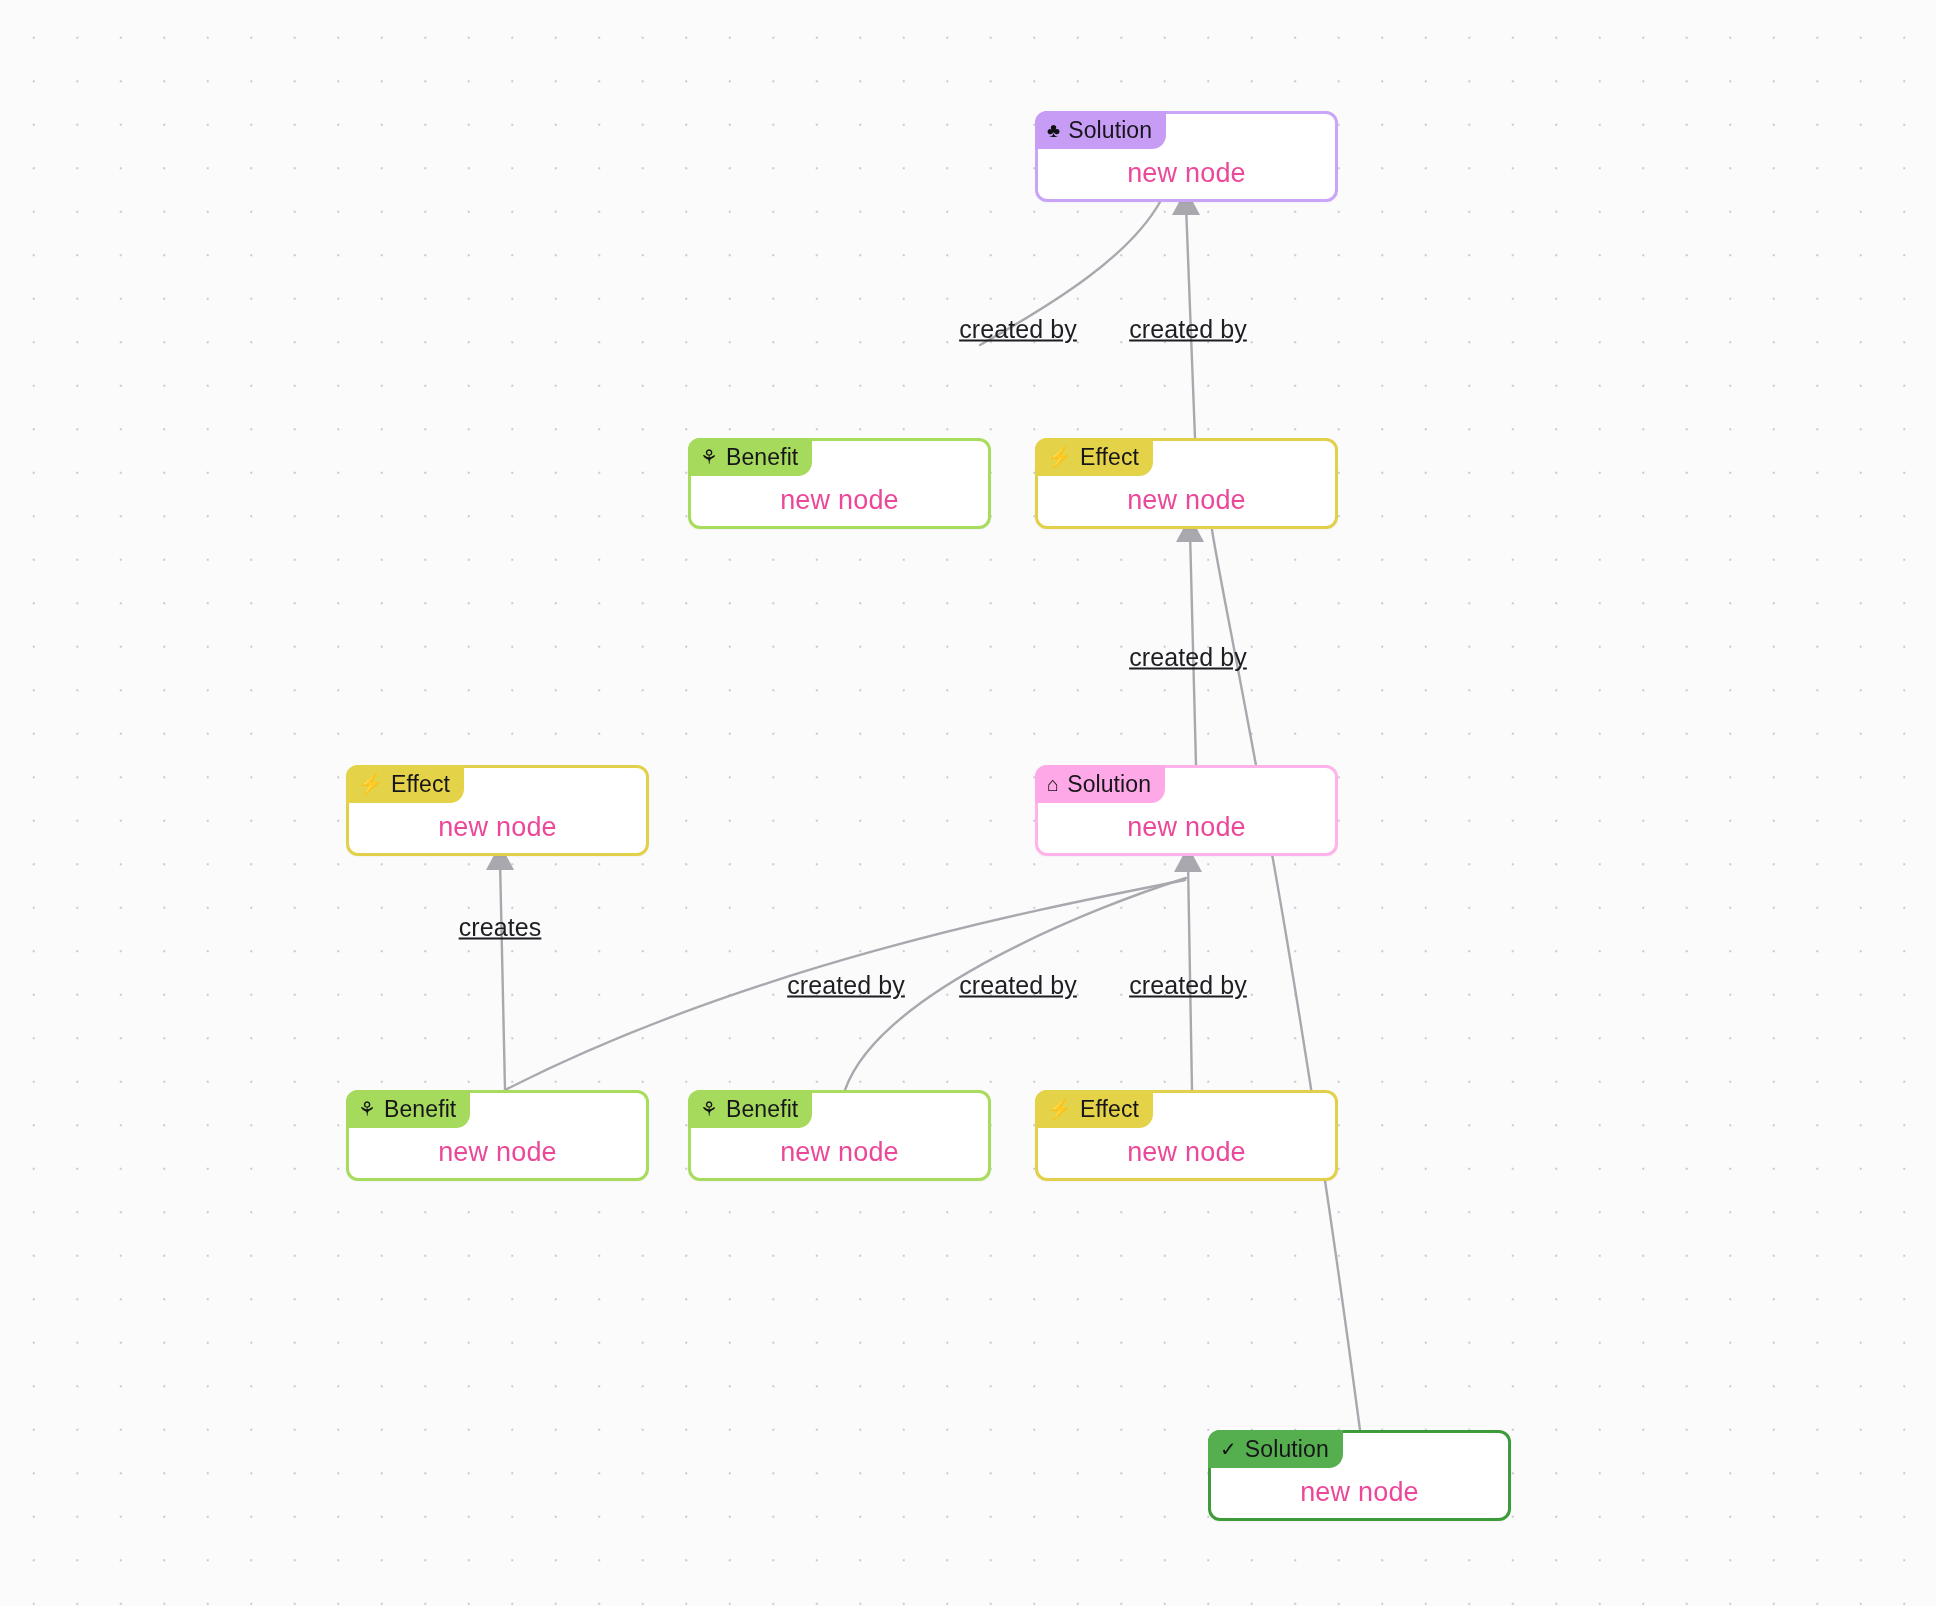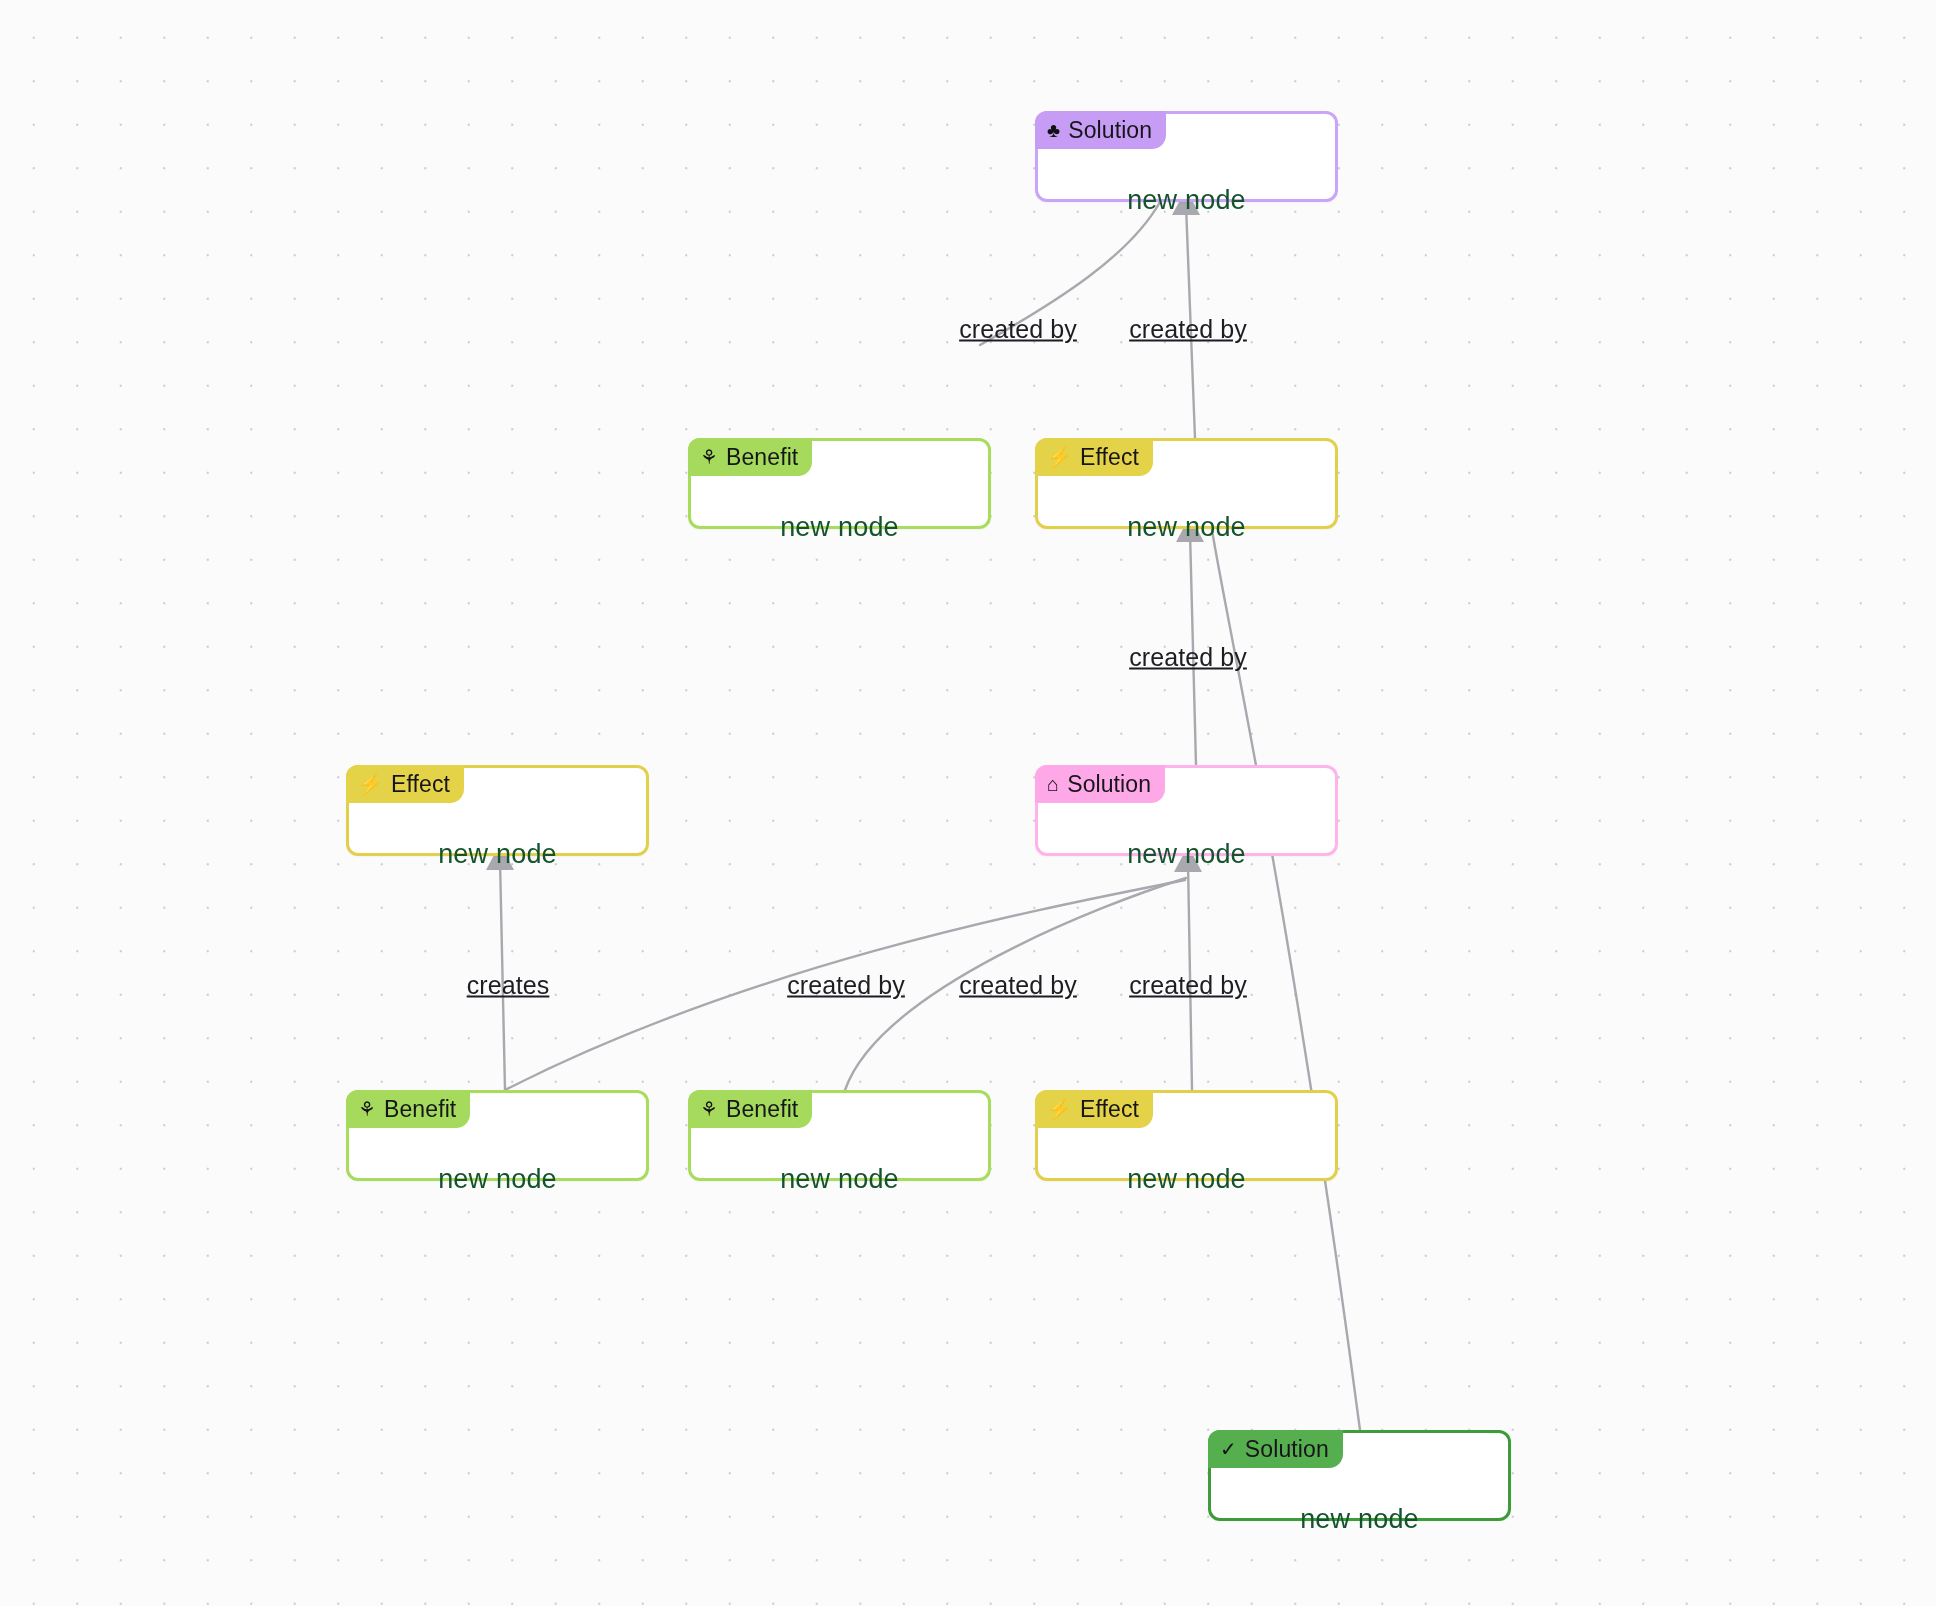--- a/index.html
+++ b/index.html
@@ -55,23 +55,22 @@
     line-height: 1;
     display: inline-block;
     color: #111114;
   }
   .node-title {
     position: absolute;
     left: 0; right: 0;
     top: 44px;
     text-align: center;
     font-size: 27px;
-    color: #14532d;
+    color: #ec4899;
     letter-spacing: 0.2px;
-    margin-top: 27px;
   }
   .edge-label {
     position: absolute;
     font-size: 25px;
     color: #1d1d22;
     white-space: nowrap;
     background: transparent;
     transform: translate(-50%, -50%);
     letter-spacing: 0.1px;
     text-decoration: underline;
@@ -159,19 +158,19 @@
           <span class="badge-icon">✓</span>
           <span>Solution</span>
         </div>
         <div class="node-title">new node</div>
       </div>
     </div>
   <div id="label-layer">
       <div class="edge-label" style="left: 1018px; top: 329px;">created by</div>
       <div class="edge-label" style="left: 1188px; top: 329px;">created by</div>
       <div class="edge-label" style="left: 1188px; top: 657px;">created by</div>
-      <div class="edge-label" style="left: 500px; top: 985px; margin-left: 8px;">creates</div>
+      <div class="edge-label" style="left: 500px; top: 927px;">creates</div>
       <div class="edge-label" style="left: 846px; top: 985px;">created by</div>
       <div class="edge-label" style="left: 1018px; top: 985px;">created by</div>
       <div class="edge-label" style="left: 1188px; top: 985px;">created by</div>
     </div>
 
 </div>
 
 </body></html>

